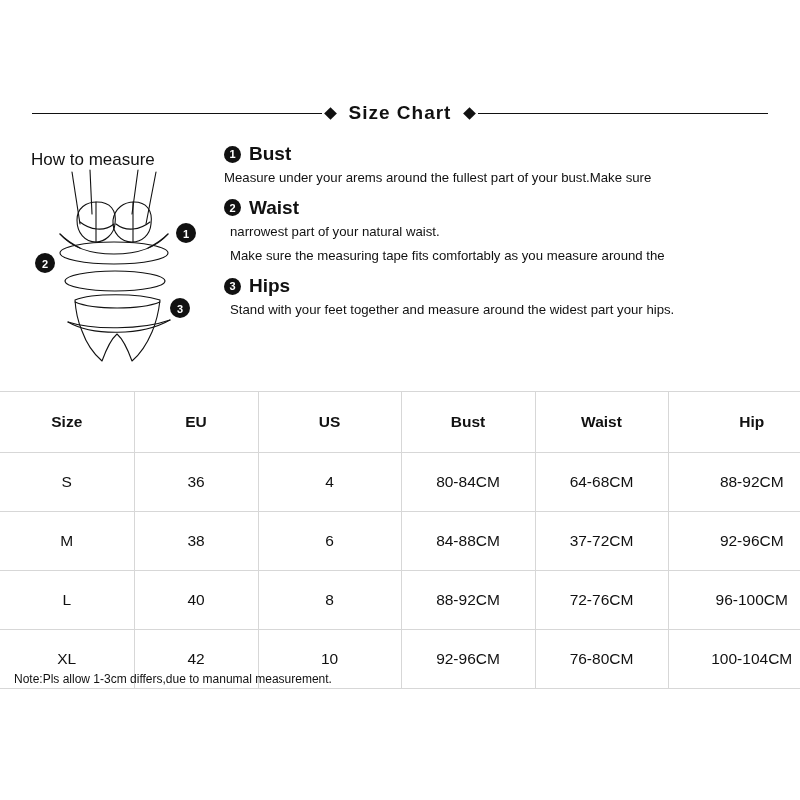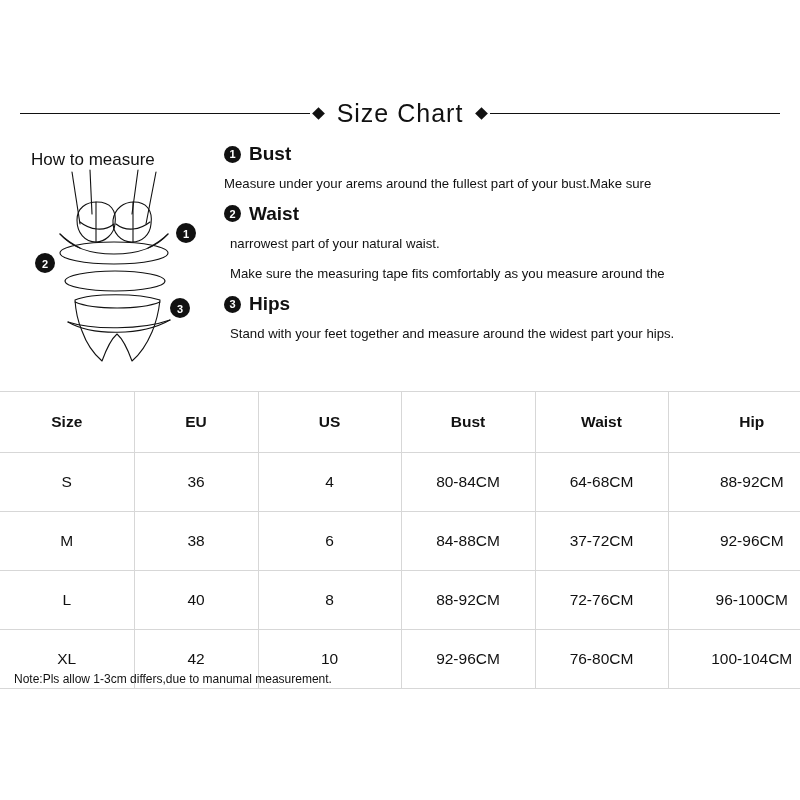--- a/index.html
+++ b/index.html
@@ -36,22 +36,22 @@
   .header .rule.right { width: 290px; }
   .diamond {
     width: 9px;
     height: 9px;
     background: #111;
     transform: rotate(45deg);
     margin: 0 4px;
     flex: 0 0 auto;
   }
   .header-title {
-    font-size: 25px;
-    font-weight: 400;
+    font-size: 19px;
+    font-weight: 700;
     letter-spacing: 1px;
     padding: 0 10px;
     white-space: nowrap;
   }
 
   
   .howto-title {
     position: absolute;
     left: 31px;
     top: 122px;
@@ -95,21 +95,21 @@
   }
   .instr-title {
     font-size: 19px;
     font-weight: 700;
     color: #111;
   }
   .instr-text {
     font-size: 13.2px;
     line-height: 1.72;
     color: #111;
-    margin-top: 8px;
+    margin-top: 2px;
   }
   .instr-text.indent { padding-left: 6px; }
 
   
   .size-table {
     position: absolute;
     left: 0;
     top: 391px;
     width: 800px;
     border-collapse: collapse;

